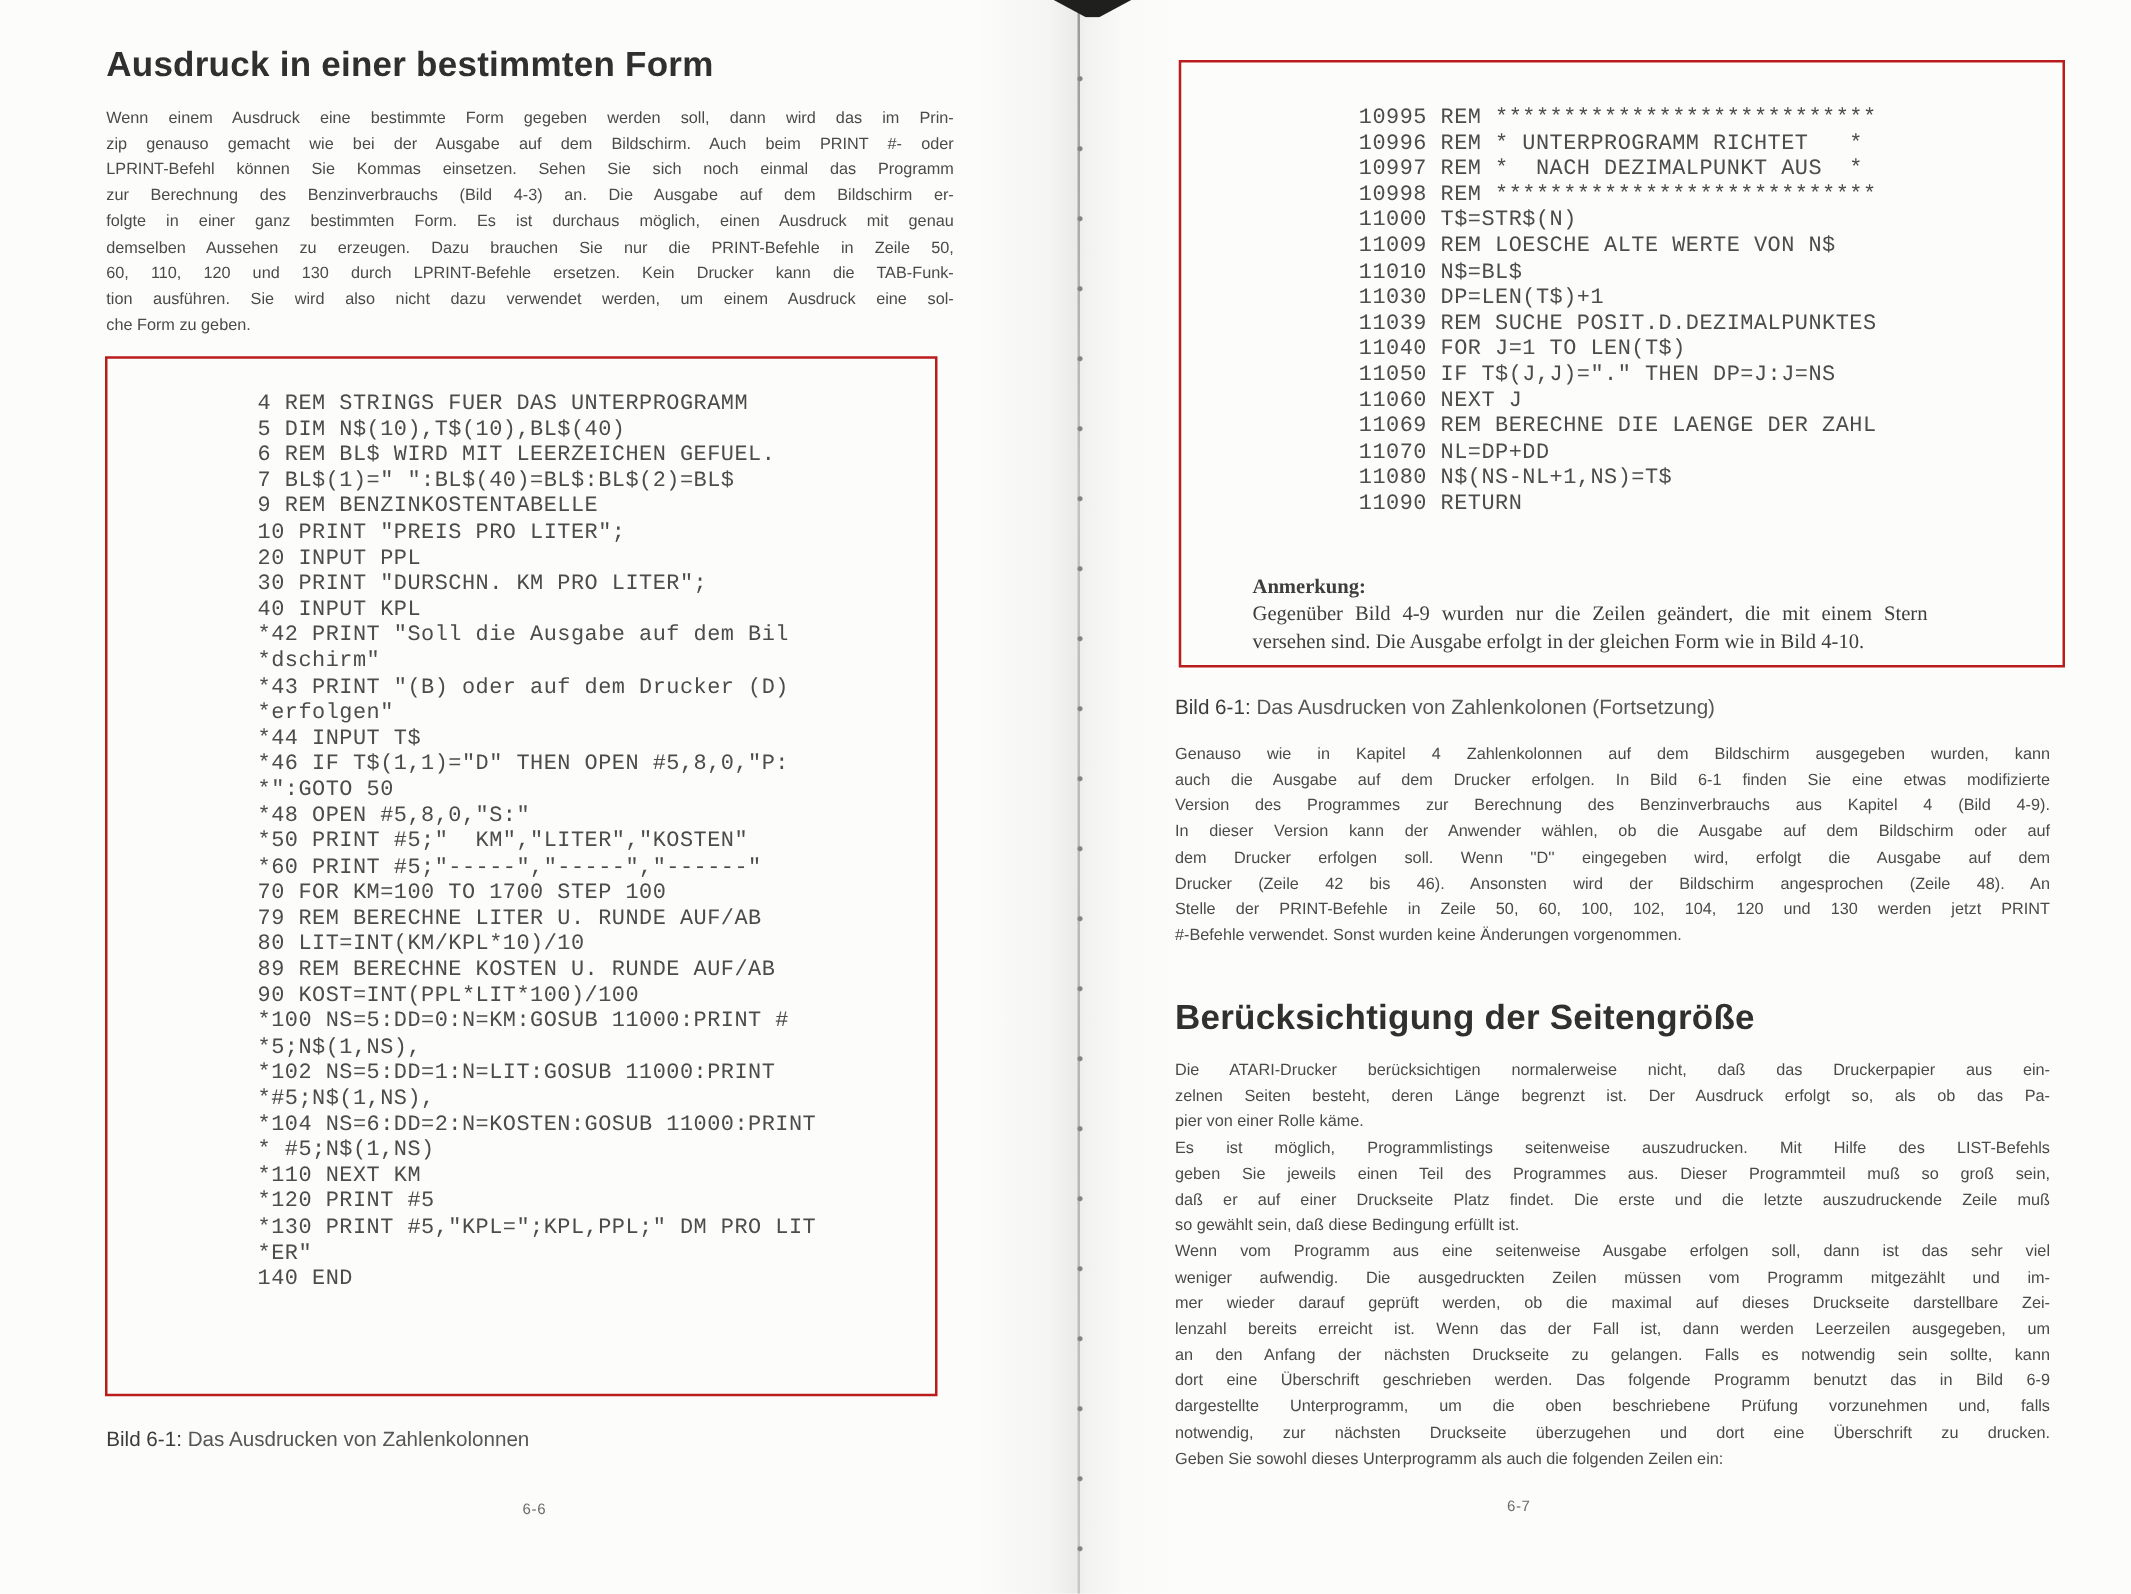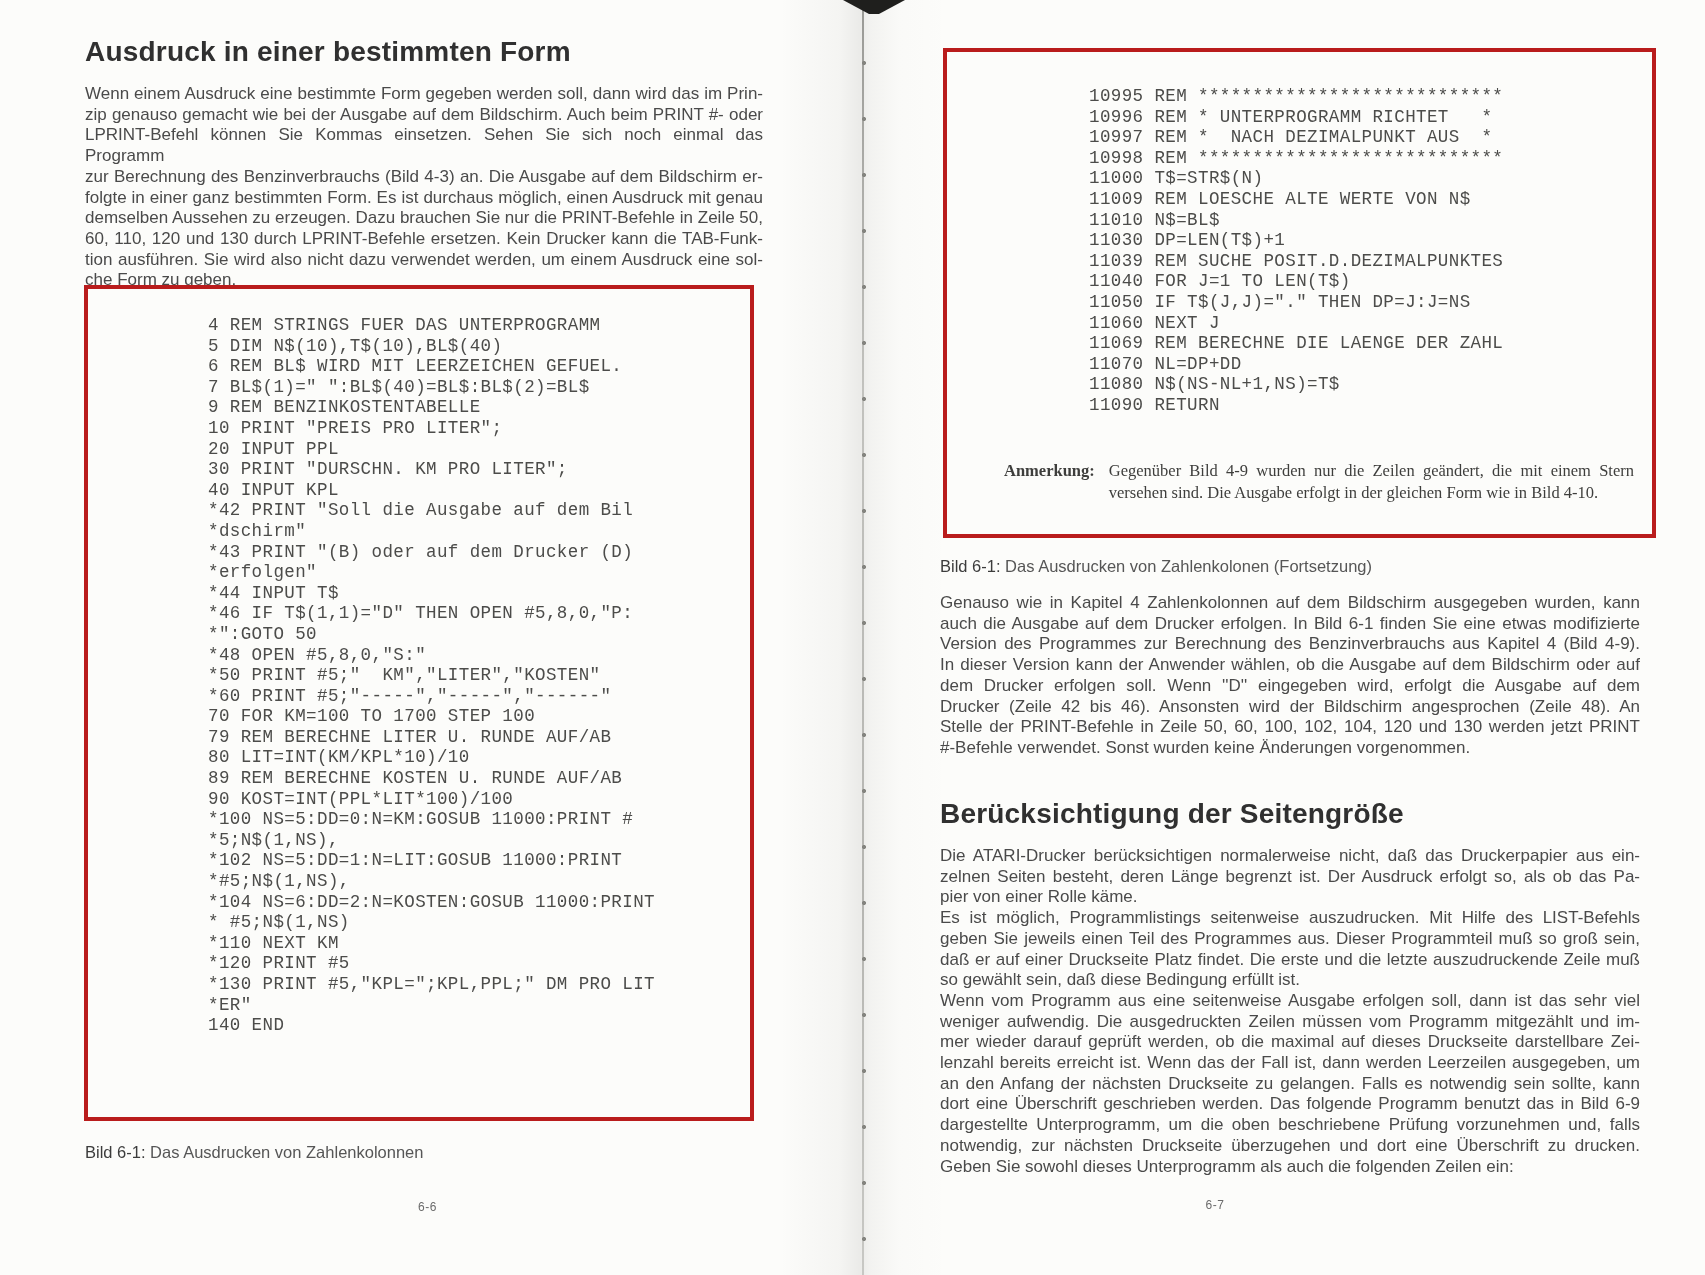--- a/index.html
+++ b/index.html
@@ -37,41 +37,42 @@
   .gutter-notch{
     position:absolute;left:843px;top:0;width:62px;height:14px;
     background:#1f1f1d;
     clip-path:polygon(0% 0%, 100% 0%, 58% 100%, 42% 100%);
   }
 
   .h1{
     position:absolute;
     font-size:28px;font-weight:bold;color:#303030;letter-spacing:0.2px;
   }
-  .bodytext{position:absolute;font-size:17px;line-height:20.7px;color:#4a4a4a;}
+  .bodytext{position:absolute;font-size:13px;line-height:20.7px;color:#4a4a4a;}
   .tline{text-align:justify;}
   .tline.just{text-align-last:justify;}
 
   .codebox{
-    position:absolute;background:transparent;border:4px solid #b91c1c;
+    position:absolute;background:transparent;border:2px solid #b91c1c;
   }
   .codebox pre{
     margin:0;
     font-family:"Liberation Mono", monospace;
     font-size:17.5px;line-height:20.6px;letter-spacing:0.4px;
     color:#4c4c4a;white-space:pre;
   }
   .codebox-left pre{padding:26px 0 0 120px;}
   .codebox-right pre{padding:34px 0 0 142px;}
 
   .note{
     position:absolute;left:57px;top:408px;width:630px;
     font-family:"Liberation Serif", serif;
     font-size:16.5px;line-height:22px;color:#3e3e3c;
     display:flex;
+    flex-direction:column;
   }
   .note-label{font-weight:bold;white-space:nowrap;margin-right:14px;}
   .note-body{width:540px;}
 
   .caption{position:absolute;font-size:16.5px;color:#565656;}
   .caption .cap-label{font-weight:normal;color:#3c3c3c;}
 
   .pagenum{position:absolute;font-size:12px;color:#6b6b6b;letter-spacing:0.5px;}
 </style>
 </head>

